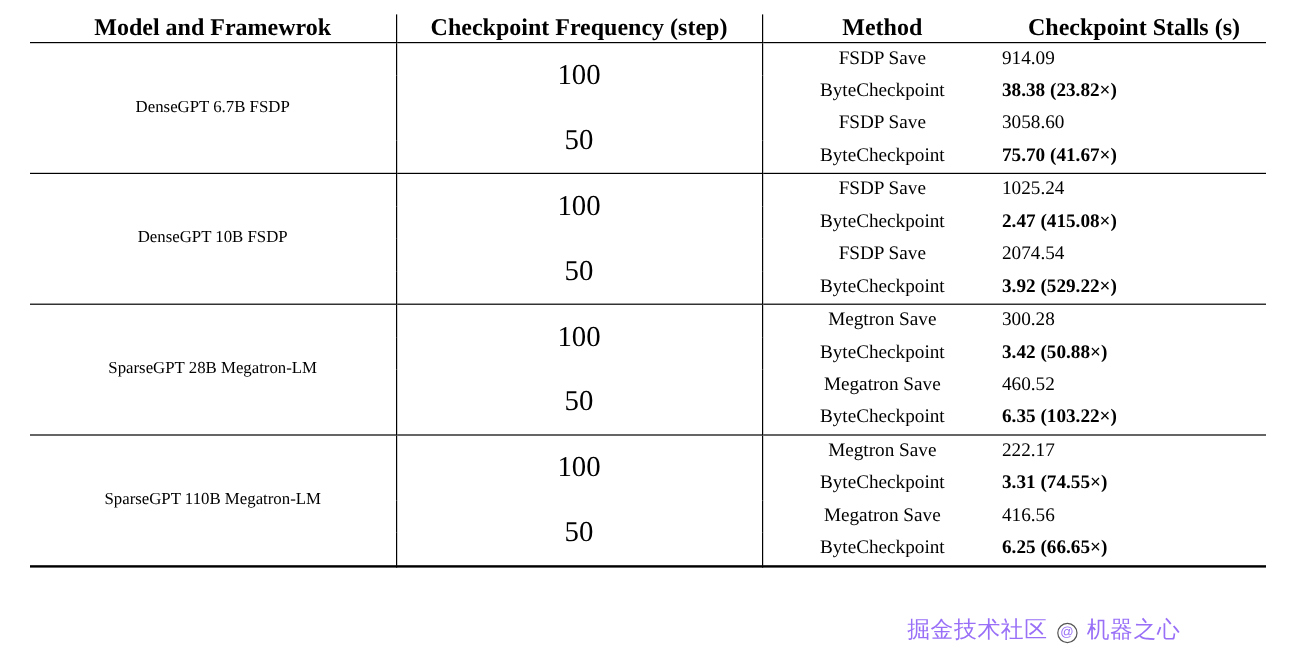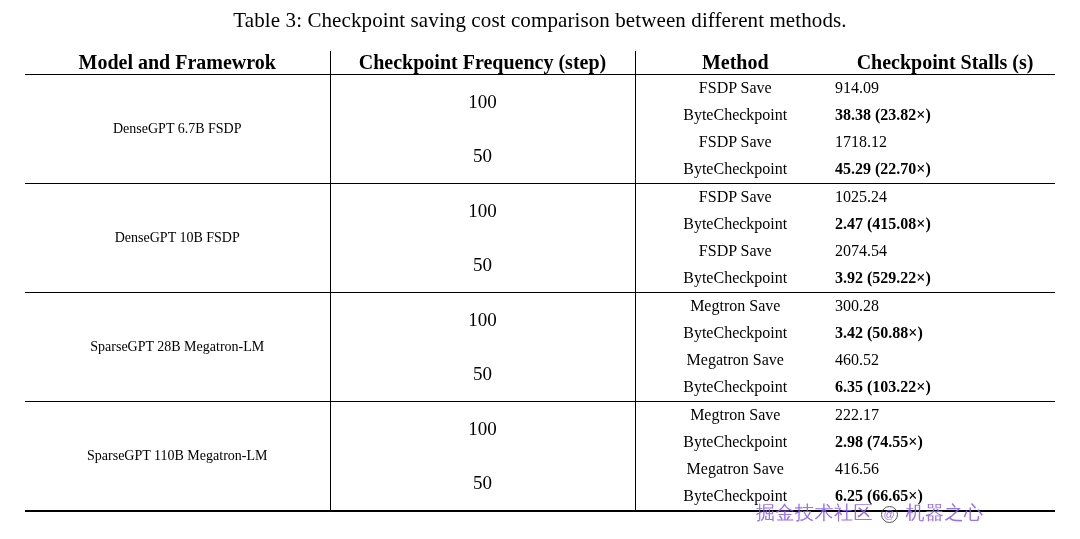--- a/index.html
+++ b/index.html
@@ -58,21 +58,21 @@
   .colC { width: 200px; }
   .colD { width: 220px; }
 
   .model-cell {
     text-align: center;
     font-size: 14px;
     padding: 4px 6px;
   }
   .freq-cell {
     text-align: center;
-    font-size: 19px;
+    font-size: 24px;
     padding: 2px 6px;
   }
   .method-cell {
     text-align: center;
     font-size: 16px;
     padding: 2px 6px;
     line-height: 1.38;
   }
   .stall-cell {
     text-align: left;
@@ -108,21 +108,20 @@
     font-size: 11px;
     vertical-align: 1px;
     margin: 0 2px;
   }
 </style>
 </head>
 <body>
 
 <div class="page">
 
-  <div class="caption">Table 3: Checkpoint saving cost comparison between different methods.</div>
 
   <table class="tbl">
     <colgroup>
       <col class="colA">
         <col class="colB">
         <col class="colC">
         <col class="colD">
     </colgroup>
     <tbody>
       <tr class="hdr rule-top">
@@ -138,25 +137,25 @@
         <td class="method-cell">FSDP Save</td>
         <td class="stall-cell">914.09</td>
       </tr>
       <tr class="sub-row">
         <td class="method-cell">ByteCheckpoint</td>
         <td class="stall-cell bold">38.38 (23.82×)</td>
       </tr>
       <tr class="sub-row">
         <td class="vline-r freq-cell" rowspan="2">50</td>
         <td class="method-cell">FSDP Save</td>
-        <td class="stall-cell">1718.12</td>
-      </tr>
-      <tr class="sub-row">
-        <td class="method-cell">ByteCheckpoint</td>
-        <td class="stall-cell bold">45.29 (22.70×)</td>
+        <td class="stall-cell">3058.60</td>
+      </tr>
+      <tr class="sub-row">
+        <td class="method-cell">ByteCheckpoint</td>
+        <td class="stall-cell bold">75.70 (41.67×)</td>
       </tr>
 
       <tr class="rule-mid sub-row">
         <td class="vline-r model-cell" rowspan="4">DenseGPT 10B FSDP</td>
         <td class="vline-r freq-cell" rowspan="2">100</td>
         <td class="method-cell">FSDP Save</td>
         <td class="stall-cell">1025.24</td>
       </tr>
       <tr class="sub-row">
         <td class="method-cell">ByteCheckpoint</td>
@@ -193,21 +192,21 @@
       </tr>
 
       <tr class="rule-mid sub-row">
         <td class="vline-r model-cell" rowspan="4">SparseGPT 110B Megatron-LM</td>
         <td class="vline-r freq-cell" rowspan="2">100</td>
         <td class="method-cell">Megtron Save</td>
         <td class="stall-cell">222.17</td>
       </tr>
       <tr class="sub-row">
         <td class="method-cell">ByteCheckpoint</td>
-        <td class="stall-cell bold">2.98 (74.55×)</td>
+        <td class="stall-cell bold">3.31 (74.55×)</td>
       </tr>
       <tr class="sub-row">
         <td class="vline-r freq-cell" rowspan="2">50</td>
         <td class="method-cell">Megatron Save</td>
         <td class="stall-cell">416.56</td>
       </tr>
       <tr class="sub-row">
         <td class="method-cell">ByteCheckpoint</td>
         <td class="stall-cell bold">6.25 (66.65×)</td>
       </tr>

